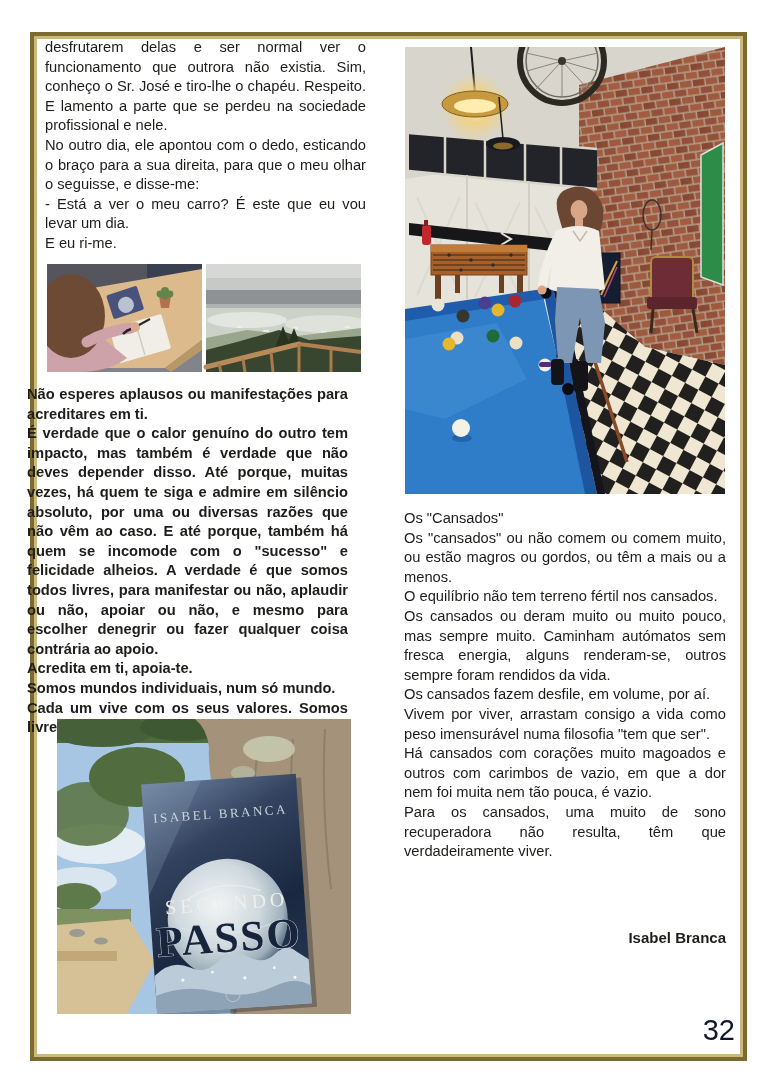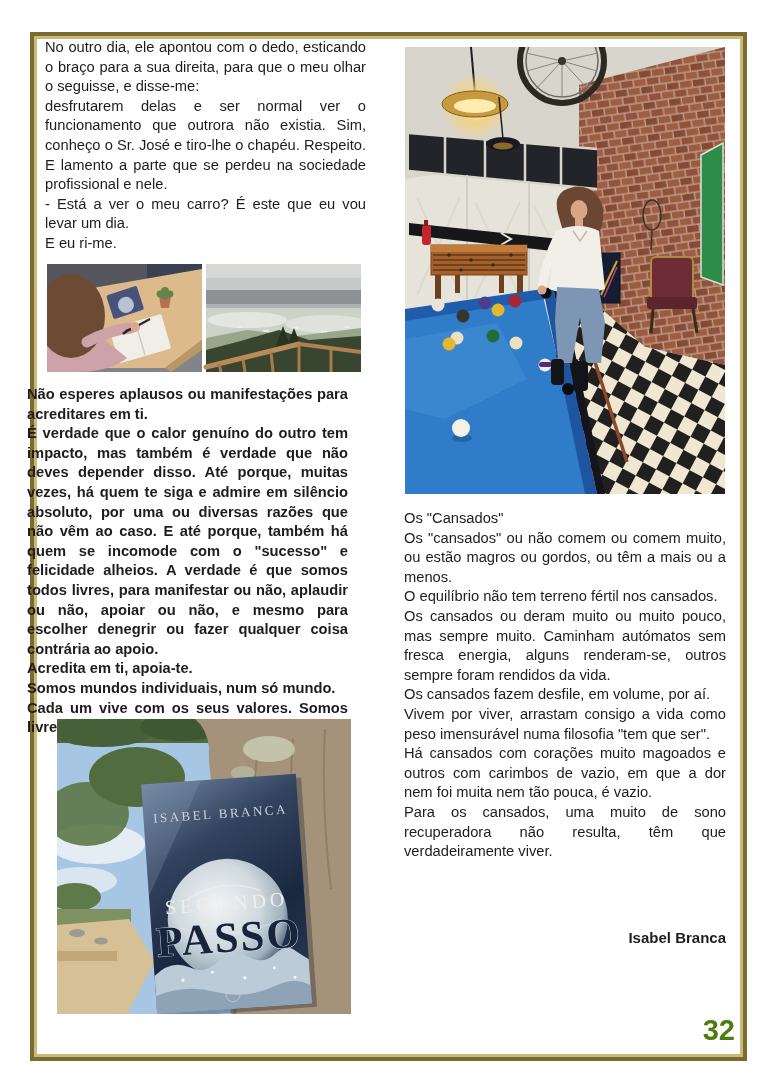--- a/index.html
+++ b/index.html
@@ -12,32 +12,32 @@
   #block-a{left:45px;top:38px;width:321px;}
   #block-b{left:27px;top:385px;width:321px;font-weight:bold;}
   #block-c{left:404px;top:509px;width:322px;}
   .sig{position:absolute;left:404px;top:929px;width:322px;text-align:right;
        font-weight:bold;font-size:15px;}
   figure{position:absolute;margin:0;padding:0;}
   #fig-collage{left:47px;top:264px;width:314px;height:108px;}
   #fig-pool{left:405px;top:47px;width:320px;height:447px;}
   #fig-book{left:57px;top:719px;width:294px;height:295px;}
   figure svg{display:block;width:100%;height:100%;}
-  .pagenum{position:absolute;right:33px;top:1014px;font-size:29px;color:#4d7c0f;font-weight:bold;}
+  .pagenum{position:absolute;right:33px;top:1014px;font-size:29px;color:#0f172a;}
   .serif{font-family:"Liberation Serif",serif;}
 </style>
 </head>
 <body>
 
 <div class="page">
   <div class="frame"></div>
 
   <section class="tb" id="block-a">
+    <p>desfrutarem delas e ser normal ver o funcionamento que outrora não existia. Sim, conheço o Sr. José e tiro-lhe o chapéu. Respeito. E lamento a parte que se perdeu na sociedade profissional e nele.</p>
     <p>No outro dia, ele apontou com o dedo, esticando o braço para a sua direita, para que o meu olhar o seguisse, e disse-me:</p>
-    <p>desfrutarem delas e ser normal ver o funcionamento que outrora não existia. Sim, conheço o Sr. José e tiro-lhe o chapéu. Respeito. E lamento a parte que se perdeu na sociedade profissional e nele.</p>
     <p>- Está a ver o meu carro? É este que eu vou levar um dia.</p>
     <p>E eu ri-me.</p>
   </section>
 
   <figure id="fig-collage">
     <svg viewBox="0 0 314 108" preserveAspectRatio="none">
 
       <g>
         <rect x="0" y="0" width="155" height="108" fill="#83838a"></rect>
         <rect x="0" y="0" width="155" height="34" fill="#55555e"></rect>

